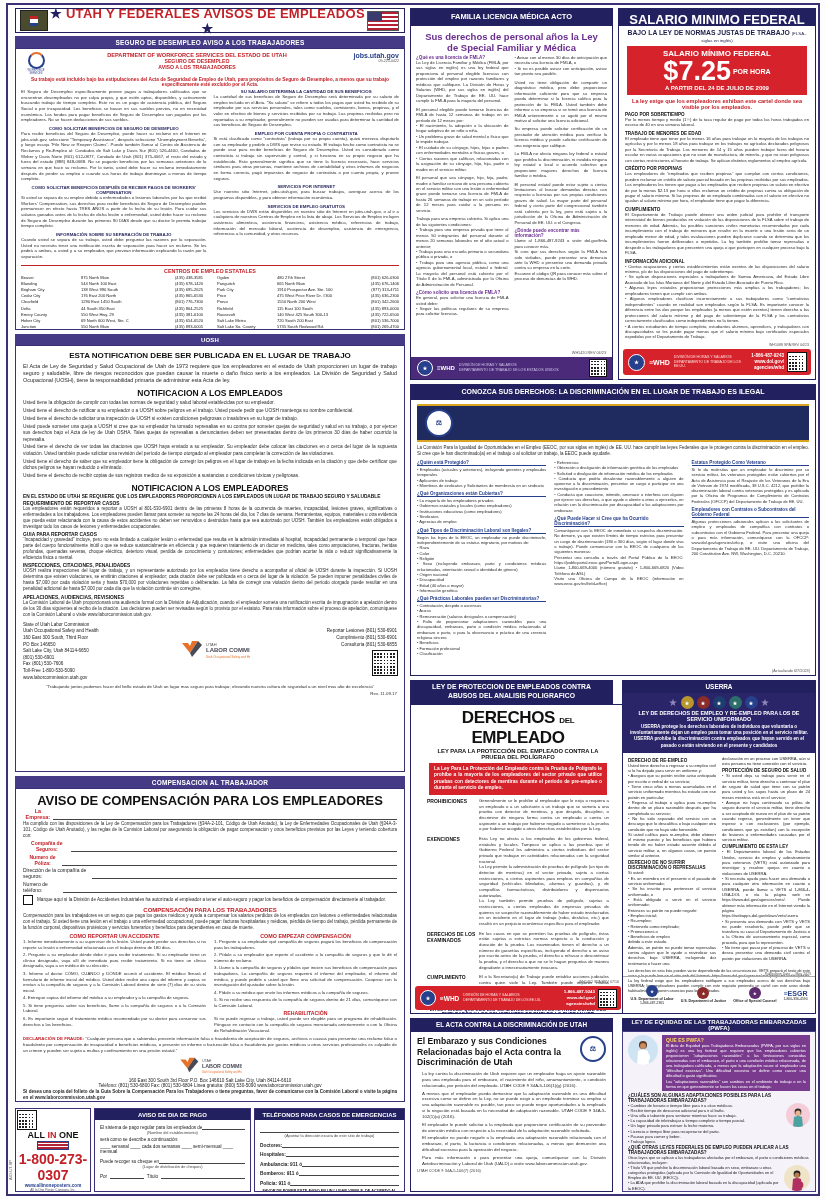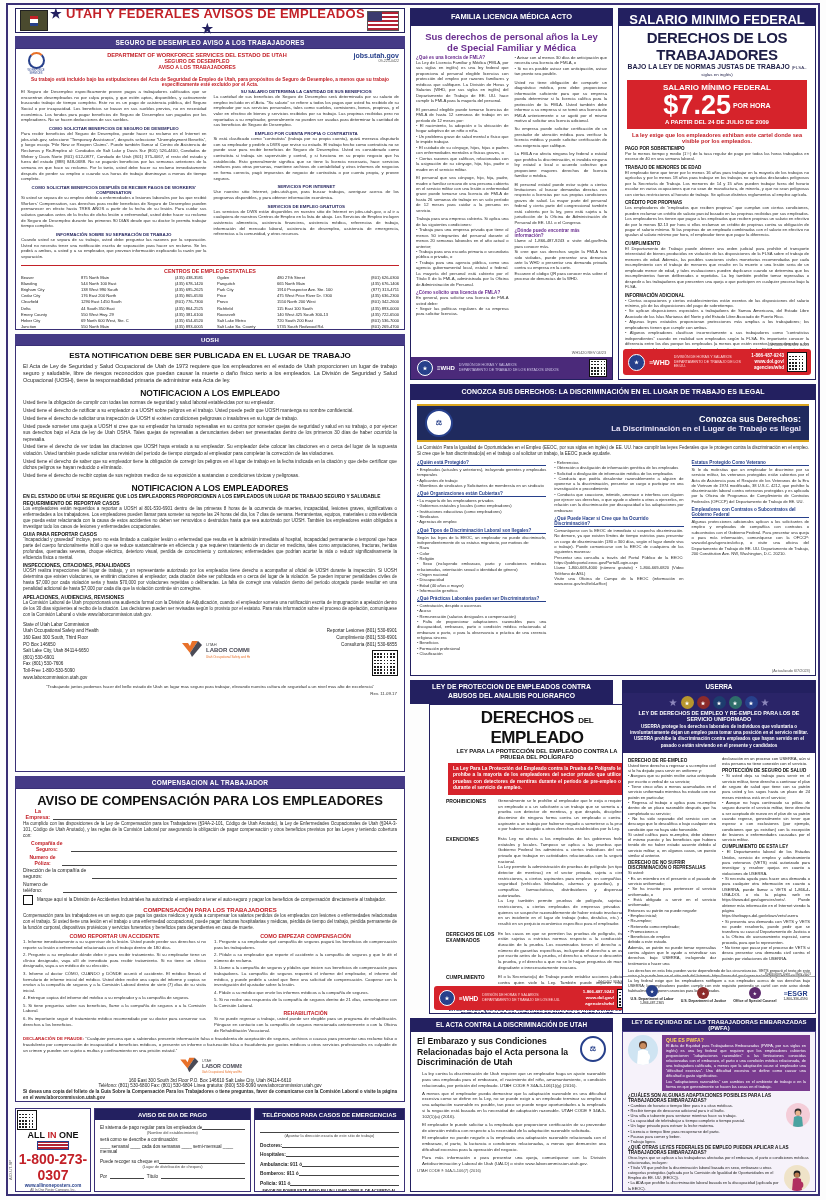--- a/index.html
+++ b/index.html
@@ -222,21 +222,21 @@
           </div>
         </div>
     </div>
 
   </div>
 
   <div class="abs bar" style="left:15px;top:334px;width:390px;height:11px;font-size:6px;">UOSH</div>
   <div class="abs box" style="left:15px;top:345px;width:390px;height:427px;padding:4px 7px;">
     <div class="nh" style="font-size:8px;color:#111;margin-top:1px;">ESTA NOTIFICATION DEBE SER PUBLICADA EN EL LUGAR DE TRABAJO</div>
     <div class="dense" style="font-size:5.4px;margin-top:3px;">El Acta de Ley de Seguridad y Salud Ocupacional de Utah de 1973 requiere que los empleadores en el estado de Utah proporcionen un lugar de trabajo seguro y saludable, libre de riesgos reconocidos que puedan causar la muerte o daño físico serio a los empleados. La División de Seguridad y Salud Ocupacional (UOSH), tiene la responsabilidad primaria de administrar esta Acta de ley.</div>
-    <div class="nh" style="font-size:8.5px;color:#111;margin-top:4px;">NOTIFICACION A LOS EMPLEADO</div>
+    <div class="nh" style="font-size:8.5px;color:#111;margin-top:4px;">NOTIFICACION A LOS EMPLEADOS</div>
     <div style="margin-top:2px;">
 
     <div class="dense" style="font-size:4.8px;margin-bottom:1.5px;">Usted tiene la obligación de cumplir con todas las normas de seguridad y salud laboral establecidas por su empleador.</div>
         <div class="dense" style="font-size:4.8px;margin-bottom:1.5px;">Usted tiene el derecho de notificar a su empleador o a UOSH sobre peligros en el trabajo. Usted puede pedir que UOSH mantenga su nombre confidencial.</div>
         <div class="dense" style="font-size:4.8px;margin-bottom:1.5px;">Usted tiene el derecho de solicitar una inspección de UOSH si existen condiciones peligrosas o insalubres en su lugar de trabajo.</div>
         <div class="dense" style="font-size:4.8px;margin-bottom:1.5px;">Usted puede someter una queja a UOSH si cree que su empleador ha tomado represalias en su contra por someter quejas de seguridad y salud en su trabajo, o por ejercer sus derechos bajo el Acta de ley de Utah OSHA. Tales quejas de represalias a denunciantes deben ser presentadas dentro de los primeros 30 días de haber ocurrido la represalia.</div>
         <div class="dense" style="font-size:4.8px;margin-bottom:1.5px;">Usted tiene el derecho de ver todas las citaciones que UOSH haya enviado a su empleador. Su empleador debe colocar las citaciones en o cerca del lugar de la supuesta violación. Usted también puede solicitar una revisión del período de tiempo otorgado al empleador para completar la corrección de las violaciones.</div>
         <div class="dense" style="font-size:4.8px;margin-bottom:1.5px;">Usted tiene el derecho de saber que su empleador tiene la obligación de corregir los peligros en el lugar de trabajo en la fecha indicada en la citación y que debe certificar que dichos peligros se hayan reducido o eliminado.</div>
         <div class="dense" style="font-size:4.8px;margin-bottom:1.5px;">Usted tiene el derecho de recibir copias de sus registros medico de su exposición a sustancias o condiciones tóxicas y peligrosas.</div>
       </div>
@@ -502,21 +502,20 @@
           <div>DIVISIÓN DE HORAS Y SALARIOS</div>
           <div>DEPARTAMENTO DE TRABAJO DE LOS ESTADOS UNIDOS</div>
         </div>
       <div class="qr" style="width:14px;height:14px;"></div>
     </div>
     <div style="position:absolute;right:6px;bottom:24px;font-size:3.8px;color:#555;">WH1420 REV 04/23</div>
   </div>
 
   <div class="abs navybar" style="left:618px;top:8px;width:198px;height:22px;font-size:13px;">SALARIO MINIMO FEDERAL</div>
   <div class="abs box" style="left:618px;top:25px;width:198px;height:355px;border-color:#232060;padding:3px 6px;">
-    <div style="text-align:center;font-weight:bold;font-size:15px;color:#1d1d46;letter-spacing:-.3px;">DERECHOS DE LOS TRABAJADORES</div>
     <div style="text-align:center;font-weight:bold;font-size:6.8px;color:#1d1d46;"><span>BAJO LA LEY DE NORMAS JUSTAS DE TRABAJO</span> <span style="font-weight:normal;font-size:4.4px;">(FLSA–siglas en inglés)</span></div>
     <div style="background:#d6232b;color:#fff;text-align:center;margin:3px 2px;padding:3px 0 4px;">
       <div style="font-weight:bold;font-size:8px;">SALARIO MÍNIMO FEDERAL</div>
       <div style="font-weight:bold;font-size:27px;line-height:1;">
         <span>$7.25</span><span style="font-size:7px;font-weight:bold;"> </span><span style="font-size:7px;vertical-align:6px;">POR HORA</span>
       </div>
       <div style="font-weight:bold;font-size:6px;">A PARTIR DEL 24 DE JULIO DE 2009</div>
     </div>
     <div class="rh" style="font-size:5.6px;margin:2px 0;">La ley exige que los empleadores exhiban este cartel donde sea visible por los empleados.</div>
     <div>
@@ -560,24 +559,20 @@
       </div>
       <div class="qr" style="width:16px;height:16px;"></div>
     </div>
     <div style="position:absolute;right:6px;bottom:32px;font-size:3.6px;color:#555;">WH1088 SPA REV 04/23</div>
   </div>
 
   <div class="abs navybar" style="left:410px;top:384px;width:406px;height:15px;font-size:7px;">CONOZCA SUS DERECHOS: LA DISCRIMINACIÓN EN EL LUGAR DE TRABAJO ES ILEGAL</div>
   <div class="abs box" style="left:410px;top:399px;width:406px;height:277px;border-color:#232060;padding:4px 6px;">
     <div style="background:#1f2a5e;border-top:2px solid #d9a521;border-bottom:2px solid #d9a521;height:34px;display:flex;align-items:center;gap:8px;padding:0 8px;">
       <div class="seal" style="width:24px;height:24px;background:#fff;border:2px solid #27408b;color:#27408b;font-size:7px;">⚖</div>
-      <div style="flex:1;text-align:right;color:#fff;">
-        <div style="font-weight:bold;font-size:9px;">Conozca sus Derechos:</div>
-        <div style="font-weight:bold;font-size:8px;color:#e8e2f7;">La Discriminación en el Lugar de Trabajo es Ilegal</div>
-      </div>
     </div>
     <div class="dense" style="font-size:4.5px;margin-top:3px;">La Comisión Para la Igualdad de Oportunidades en el Empleo (EEOC, por sus siglas en inglés) de EE. UU. hace cumplir las leyes Federales que le protegen contra la discriminación en el empleo. Si cree que le han discriminado(a) en el trabajo o al solicitar un trabajo, la EEOC puede ayudarle.</div>
     <div style="display:flex;gap:8px;margin-top:3px;">
       <div style="flex:1.1;">
 
       <div class="eblk">
             <div class="ebh">¿Quién está Protegido?</div>
             <div class="ebt pre">• Empleados (actuales y anteriores), incluyendo gerentes y empleados temporales
 • Aplicantes de trabajo
 • Miembros de sindicatos y Solicitantes de membresía en un sindicato</div>
@@ -642,21 +637,21 @@
           </div>
         </div>
     </div>
     <div style="position:absolute;right:5px;bottom:2px;font-size:3.8px;color:#555;">(Actualizado 6/7/2023)</div>
   </div>
 
   <div class="abs navybar" style="left:410px;top:680px;width:203px;height:24px;font-size:6.8px;flex-direction:column;line-height:1.3;">
     <div>LEY DE PROTECCION DE EMPLEADOS CONTRA</div>
       <div>ABUSOS DEL ANALISIS POLIGRAFICO</div>
   </div>
-  <div class="abs box" style="left:429px;top:704px;width:216px;height:310px;border-color:#232060;padding:3px 16px;">
+  <div class="abs box" style="left:410px;top:704px;width:216px;height:310px;border-color:#232060;padding:3px 16px;">
     <div style="text-align:center;font-weight:bold;font-size:17px;color:#111;letter-spacing:-.4px;">
       <span>DERECHOS</span> <span style="font-size:8px;">DEL</span> <span>EMPLEADO</span>
     </div>
     <div class="nh" style="font-size:5.8px;color:#111;">LEY PARA LA PROTECCIÓN DEL EMPLEADO CONTRA LA PRUEBA DEL POLÍGRAFO</div>
     <div style="background:#d6232b;color:#fff;font-weight:bold;font-size:4.8px;line-height:1.35;text-align:justify;padding:3px 5px;margin:3px 2px;">La Ley Para La Protección del Empleado contra la Prueba de Polígrafo le prohíbe a la mayoría de los empleadores del sector privado que utilice pruebas con detectores de mentiras durante el período de pre-empleo o durante el servicio de empleo.</div>
     <div style="margin-top:3px;">
 
     <div class="polyrow">
           <div class="polyh">PROHIBICIONES</div>
           <div class="polyt pre">Generalmente se le prohíbe al empleador que le exija o requiera a un empleado o a un solicitante a un trabajo que se someta a una prueba con detector de mentiras, y que despida, discipline, o discrimine de ninguna forma contra un empleado o contra un aspirante a un trabajo por haberse negado a someterse a la prueba o por haberse acogido a otros derechos establecidos por la Ley.</div>
@@ -690,21 +685,21 @@
           <div>agencies/whd</div>
       </div>
       <div class="qr" style="width:15px;height:15px;"></div>
     </div>
     <div style="position:absolute;right:6px;bottom:29px;font-size:3.6px;color:#555;">WH1462 SPA REV 07/16</div>
   </div>
 
   <div class="abs navybar" style="left:410px;top:1018px;width:203px;height:13px;font-size:6.4px;">EL ACTA CONTRA LA DISCRIMINACIÓN DE UTAH</div>
   <div class="abs box" style="left:410px;top:1031px;width:203px;height:161px;border-color:#232060;padding:4px 6px;">
     <div style="display:flex;gap:6px;align-items:flex-start;">
-      <div style="flex:1;font-weight:bold;font-size:8.6px;color:#111;line-height:1.25;">El Embarazo y sus Condiciones Relacionadas bajo el Acta persona la Discriminación de Utah</div>
+      <div style="flex:1;font-weight:bold;font-size:8.6px;color:#111;line-height:1.25;">El Embarazo y sus Condiciones Relacionadas bajo el Acta contra la Discriminación de Utah</div>
       <div class="seal" style="width:22px;height:22px;background:#fff;border:2px solid #27408b;color:#27408b;font-size:7px;flex:none;">⚖</div>
     </div>
     <div style="margin-top:3px;">
 
     <div class="dense" style="font-size:4.4px;margin-bottom:2px;padding-left:5px;">La ley contra la discriminación de Utah requiere que un empleador haga un ajuste razonable para una empleada para el embarazo, el nacimiento del niño, amamantamiento, o condición relacionada, por petición del empleado. UTAH CODE § 34A-5-106(1)(g) (2016).</div>
         <div class="dense" style="font-size:4.4px;margin-bottom:2px;padding-left:5px;">A menos que el empleador pueda demostrar que la adaptación razonable es una dificultad excesiva como se define en la Ley, no se puede exigir a un empleado terminar su empleo si una adaptación razonable es posible, tan poco se puede negar oportunidades a la empleada si la negación está basada en la necesidad de adaptación razonable. UTAH CODE § 34A-5-102(1)(a) (2016).</div>
         <div class="dense" style="font-size:4.4px;margin-bottom:2px;padding-left:5px;">El empleador le puede solicitar a la empleada que proporcione certificación de su proveedor de atención médica con respecto a la necesidad de la adaptación razonable solicitada.</div>
         <div class="dense" style="font-size:4.4px;margin-bottom:2px;padding-left:5px;">El empleador no puede negarle a la empleada una adaptación razonable relacionada con el embarazo, el parto, la lactancia o condiciones relacionadas, a menos que demuestre una dificultad excesiva para la operación del negocio.</div>
         <div class="dense" style="font-size:4.4px;margin-bottom:2px;padding-left:5px;">Para más información o para presentar una queja, comuníquese con la División Antidiscriminación y Laboral de Utah (UALD) o visite www.laborcommission.utah.gov.</div>
       </div>

